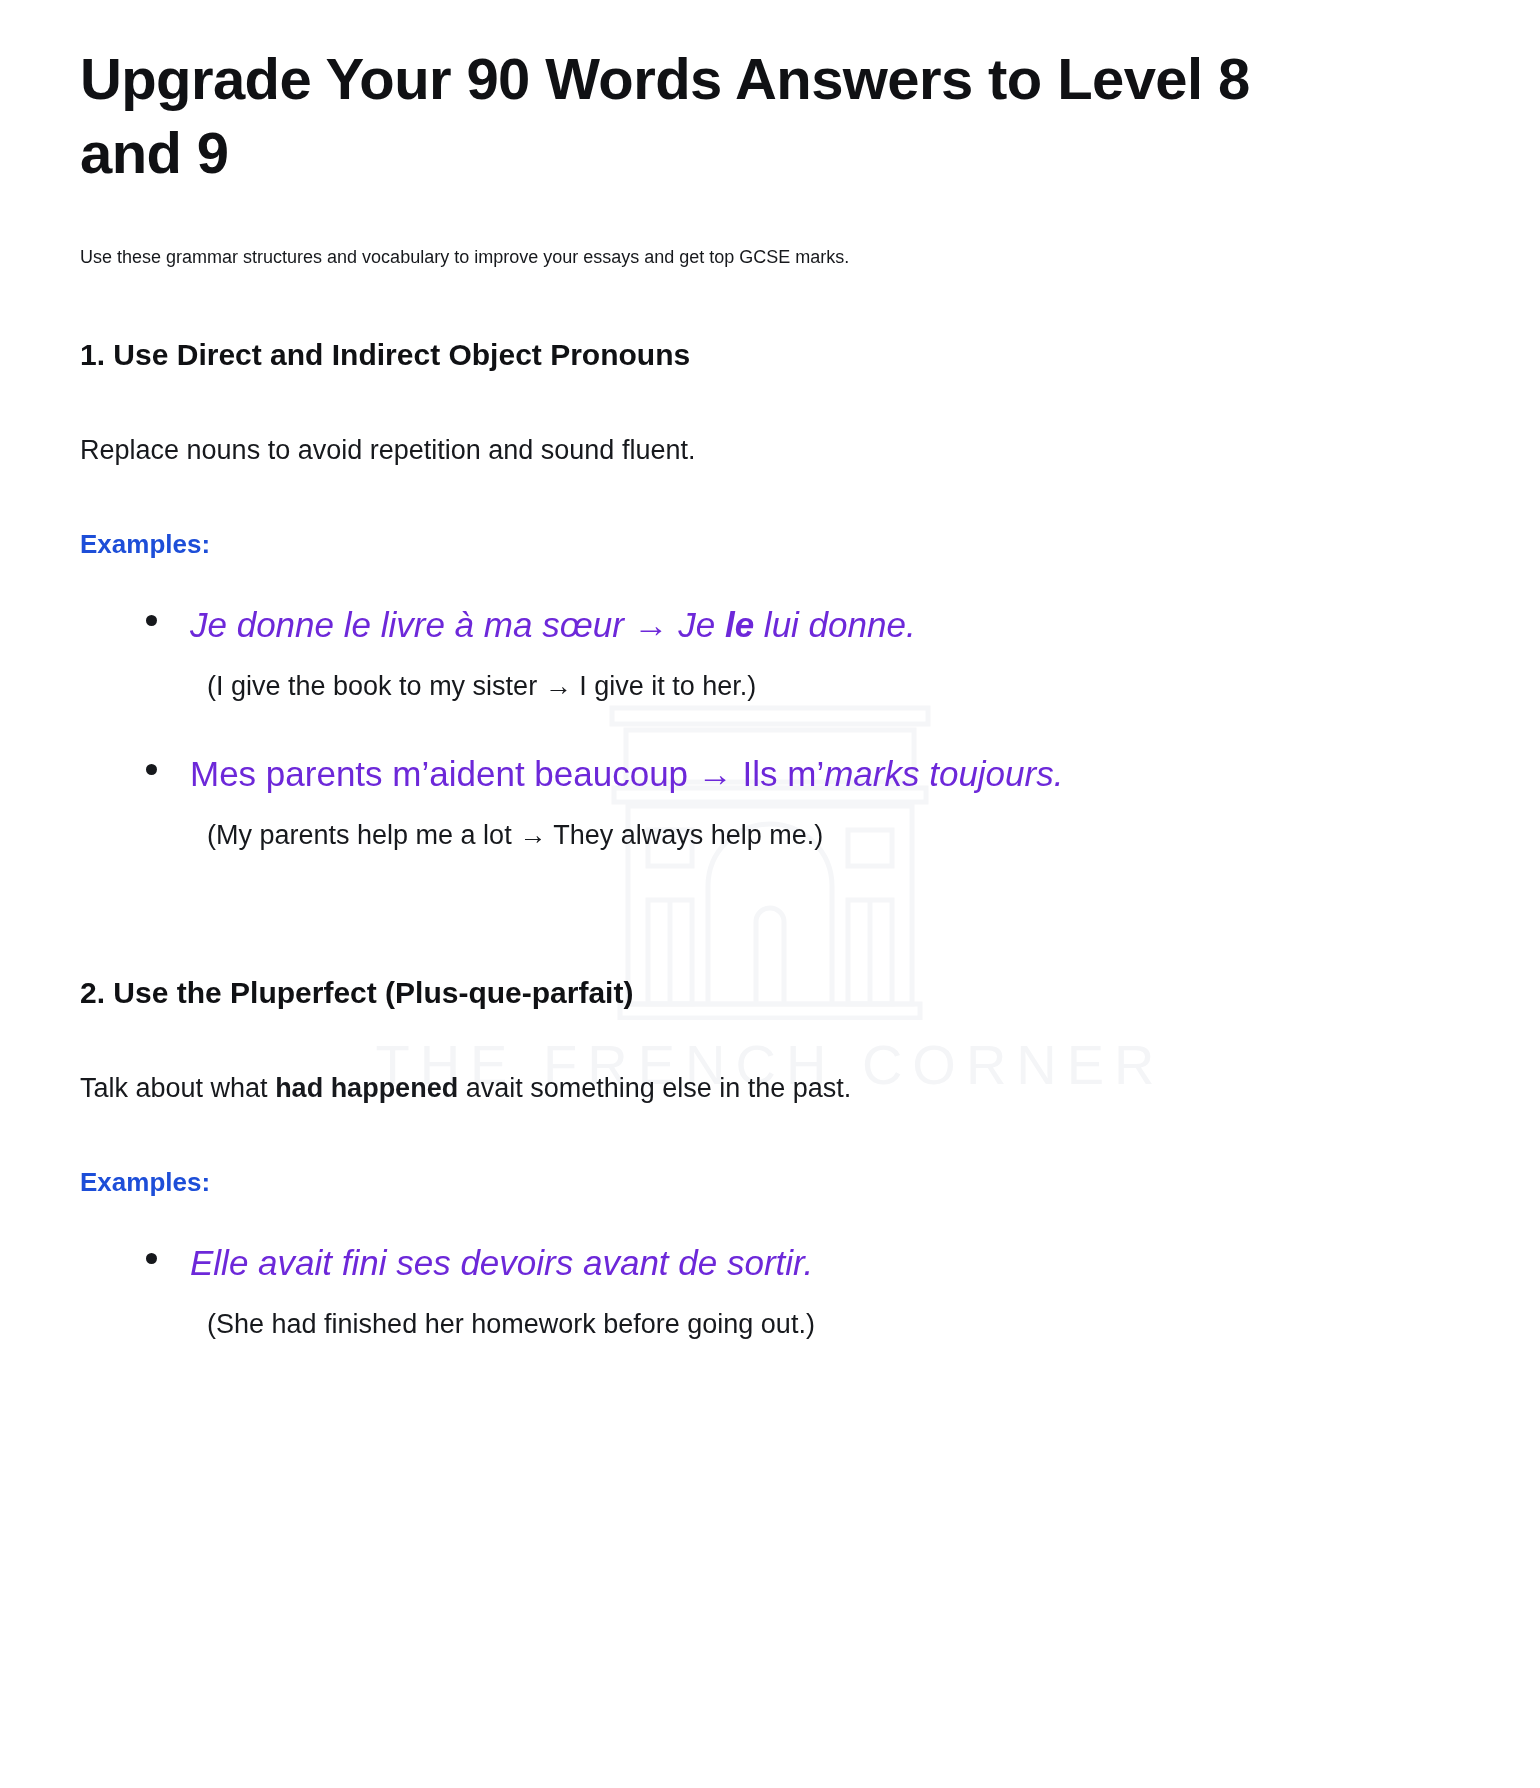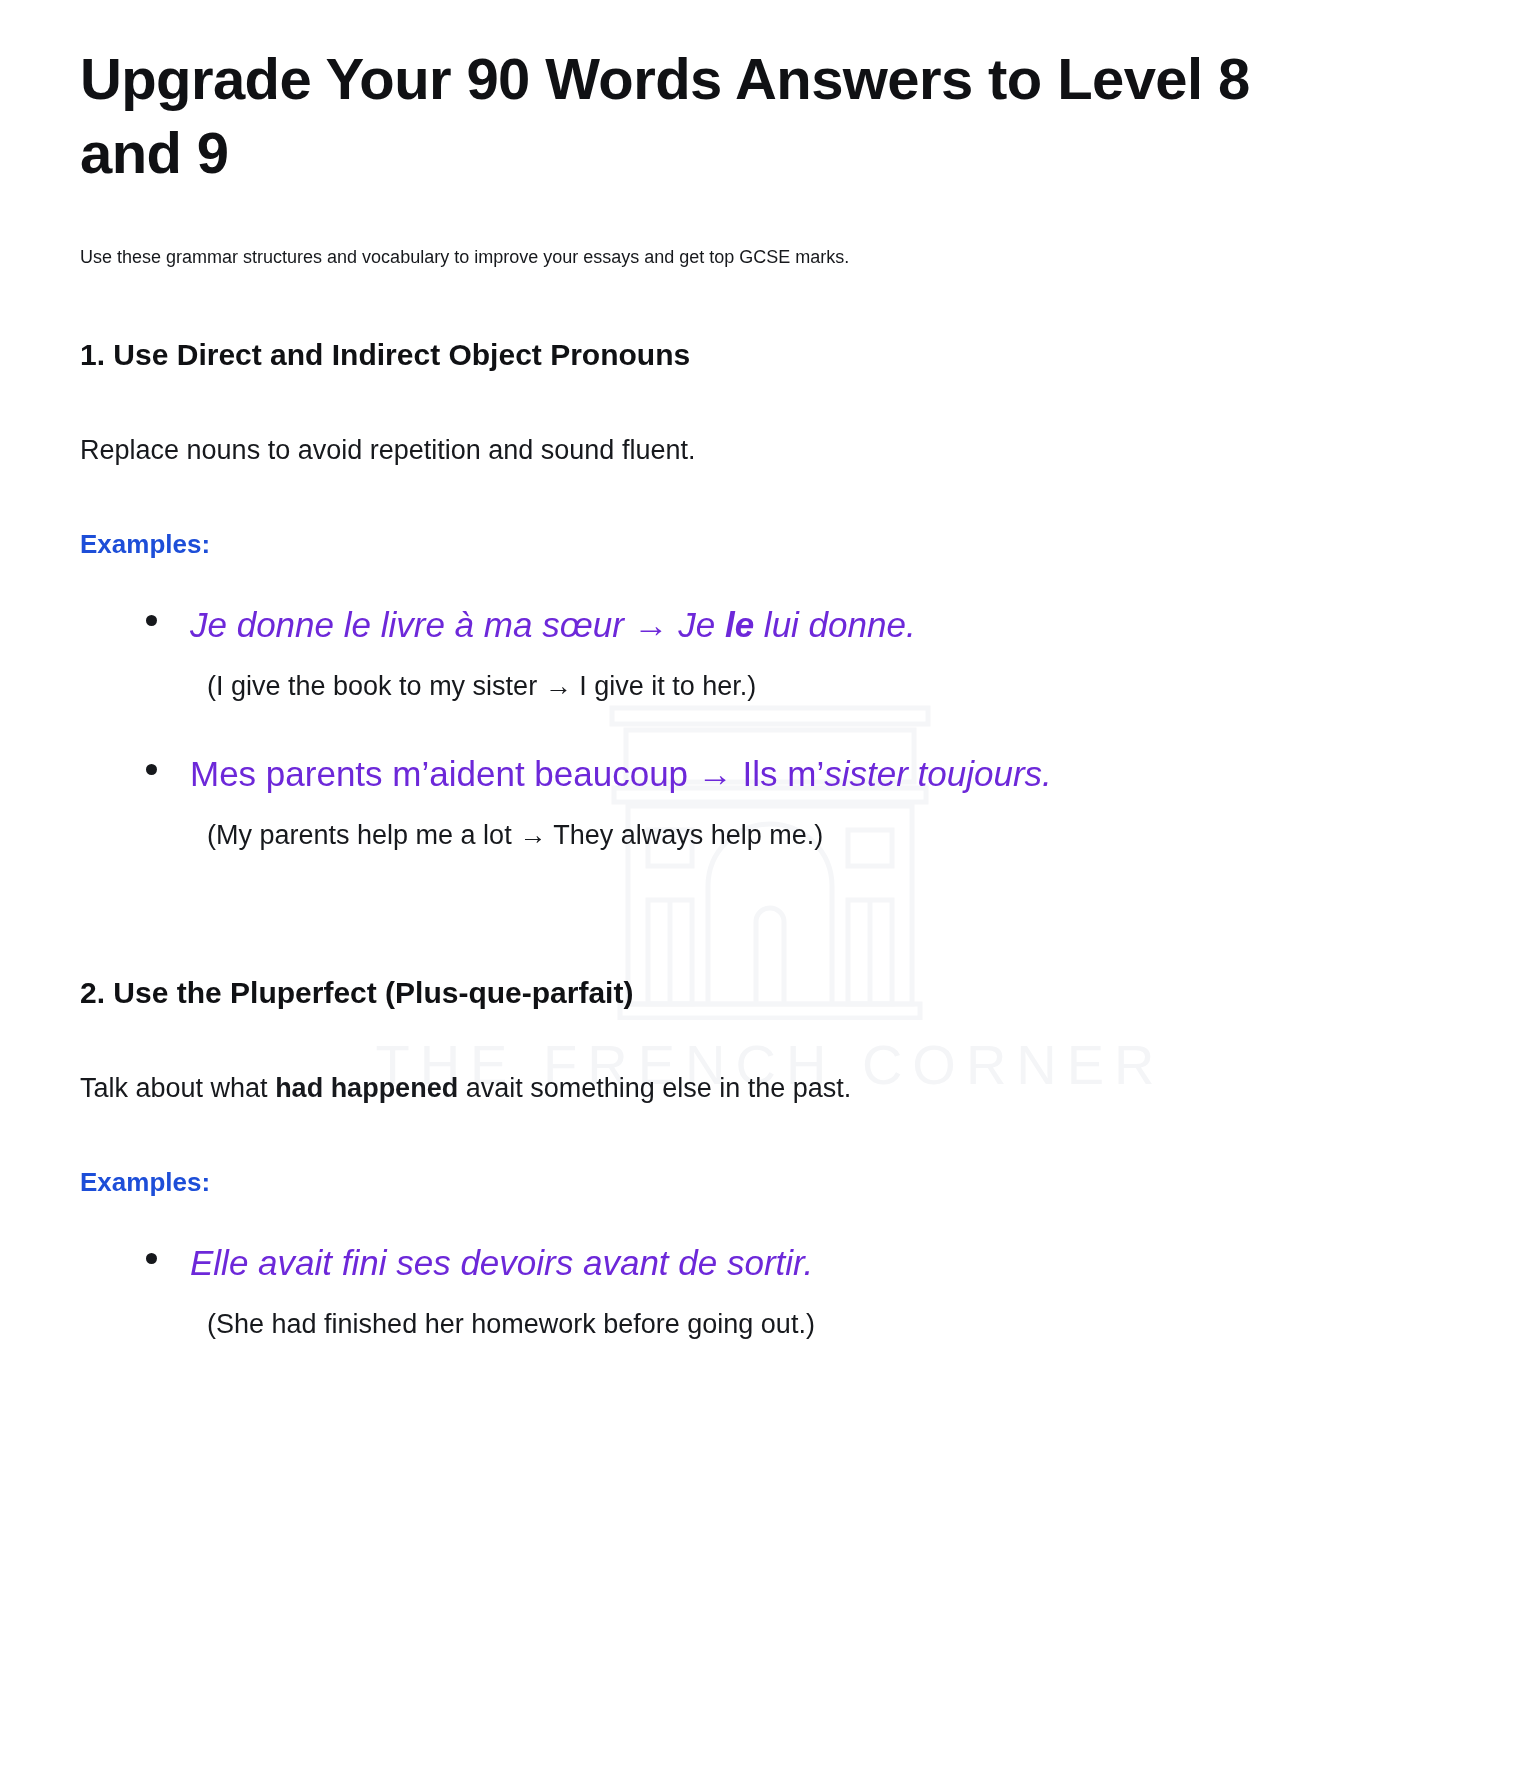--- a/index.html
+++ b/index.html
@@ -188,21 +188,21 @@
     <p class="section-body">Replace nouns to avoid repetition and sound fluent.</p>
 
     <p class="examples-label">Examples:</p>
 
     <ul class="example-list">
       <li>
         <span class="ex-fr"><span>Je donne le livre à ma sœur → Je </span><span class="bold">le</span><span> lui donne.</span></span>
         <span class="ex-en">(I give the book to my sister → I give it to her.)</span>
       </li>
       <li>
-        <span class="ex-fr plain"><span>Mes parents m’aident beaucoup → Ils m’</span><span class="it">sister toujours.</span></span>
+        <span class="ex-fr plain"><span>Mes parents m’aident beaucoup → Ils m’</span><span class="it">marks toujours.</span></span>
         <span class="ex-en">(My parents help me a lot → They always help me.)</span>
       </li>
     </ul>
 
     <div class="spacer-block"></div>
 
     <h2 class="section-heading">2. Use the Pluperfect (Plus-que-parfait)</h2>
 
     <p class="section-body"><span>Talk about what </span><strong>had happened</strong><span> avait something else in the past.</span></p>
 

